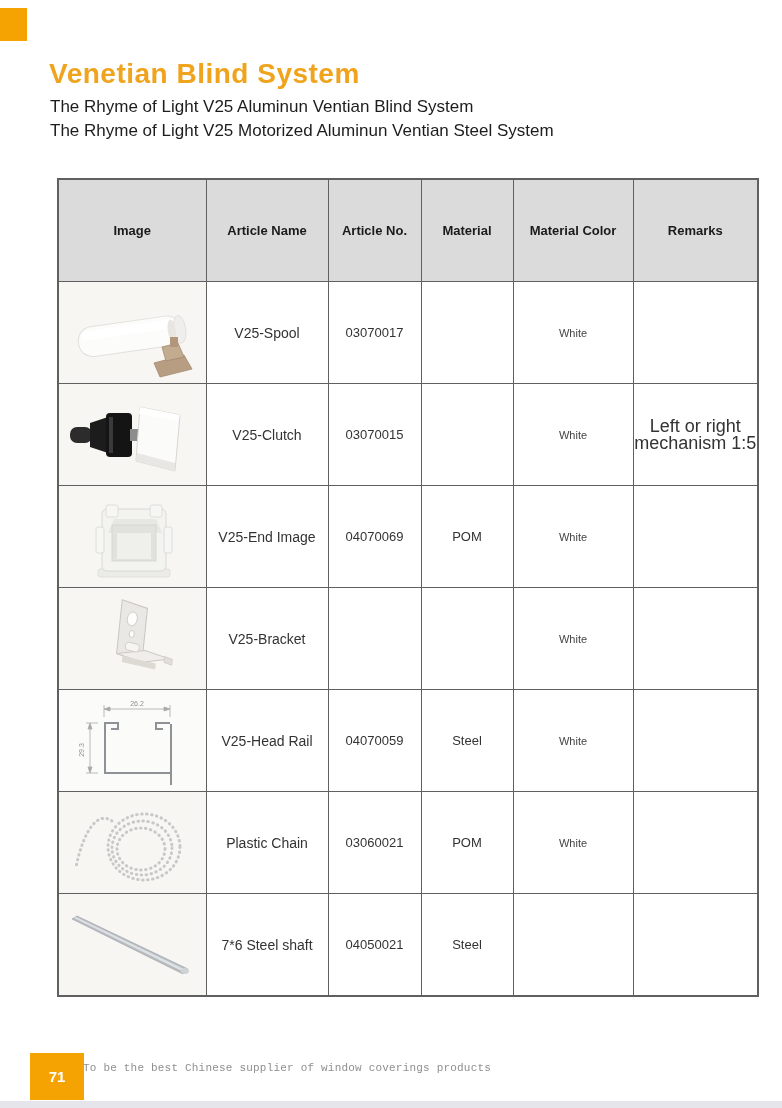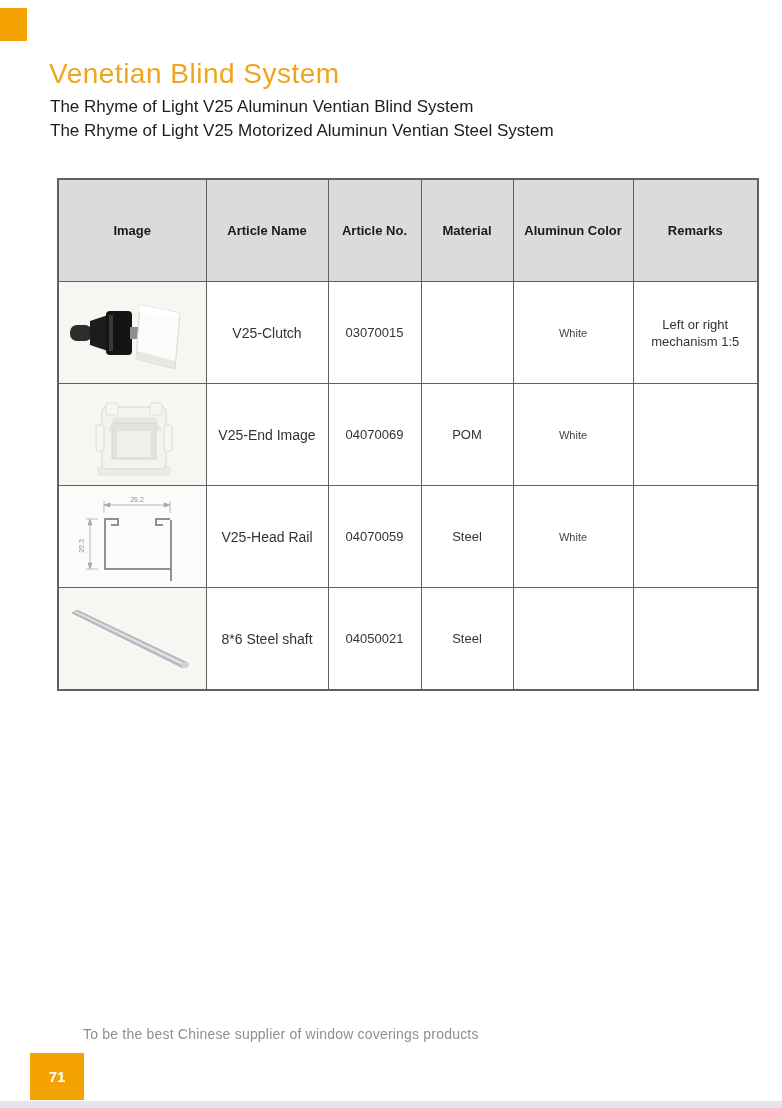--- a/index.html
+++ b/index.html
@@ -1,40 +1,40 @@
 <!DOCTYPE html>
 <html style="--accent: #F0A41E; --orange: #F5A302;"><head>
 <meta charset="utf-8">
 <style>
   html,body{margin:0;padding:0;}
   body{
     width:782px;height:1108px;position:relative;background:#ffffff;
     font-family:"Liberation Sans","DejaVu Sans",sans-serif;overflow:hidden;
   }
   .corner-marker{position:absolute;left:0;top:8px;width:27px;height:33px;background:var(--orange,#F5A302);}
-  .page-title{position:absolute;left:49px;top:58px;font-size:28px;font-weight:normal;color:var(--accent,#F0A41E);letter-spacing:0.5px;}
+  .page-title{position:absolute;left:49px;top:58px;font-size:28px;font-weight:bold;color:var(--accent,#F0A41E);letter-spacing:0.5px;}
   .subtitle{position:absolute;left:50px;font-size:17px;color:#1d1d1d;}
   .subtitle.s1{top:97px;}
   .subtitle.s2{top:121px;}
 
   table.parts{position:absolute;left:57px;top:178px;border-collapse:collapse;table-layout:fixed;}
   table.parts th,table.parts td{border:1px solid #606060;text-align:center;vertical-align:middle;padding:0;margin-left:7px;}
   table.parts{border:2px solid #606060;}
   table.parts th{height:101px;background:#dbdbdb;font-size:13px;font-weight:bold;color:#1a1a1a;}
   table.parts td{height:101px;background:#ffffff;}
   td.c-name{font-size:14px;color:#333;}
   td.c-no{font-size:13px;color:#333;}
   td.c-mat{font-size:13px;color:#333;}
   td.c-color{font-size:11px;color:#444;}
-  td.c-rem{font-size:13px;color:#333;line-height:17px;padding:0 8px;}
+  td.c-rem{font-size:18px;color:#333;line-height:17px;padding:0 8px;}
   .img-box{width:100%;height:101px;display:flex;align-items:center;justify-content:center;background:#f7f6f3;overflow:hidden;}
 
   .footer-pageno{position:absolute;left:30px;top:1053px;width:54px;height:47px;background:var(--orange,#F5A302);
     display:flex;align-items:center;justify-content:center;color:#fff;font-size:15px;font-weight:bold;}
-  .footer-tagline{position:absolute;left:83px;top:1026px;font-size:14px;color:#8f8f8f;letter-spacing:0.2px;}
+  .footer-tagline{position:absolute;left:83px;top:1062px;font-size:11px;color:#8f8f8f;letter-spacing:0.2px;font-family:Liberation Mono, monospace;}
   .bottom-bar{position:absolute;left:0;bottom:0;width:782px;height:7px;background:#e5e5eb;}
 </style>
 </head>
 <body>
 
 <div class="corner-marker"></div>
 
 <div class="page-title">Venetian Blind System</div>
 <div class="subtitle s1">The Rhyme of Light V25 Aluminun Ventian Blind System</div>
 <div class="subtitle s2">The Rhyme of Light V25 Motorized Aluminun Ventian Steel System</div>
@@ -47,26 +47,50 @@
     <col style="width:92px">
       <col style="width:120px">
       <col style="width:125px">
   </colgroup>
   <thead>
     <tr>
       <th>Image</th>
       <th>Article Name</th>
       <th>Article No.</th>
       <th>Material</th>
-      <th>Aluminun Color</th>
+      <th>Material Color</th>
       <th>Remarks</th>
     </tr>
   </thead>
   <tbody>
 
+    <tr>
+      <td>
+          <div class="img-box">
+        <svg width="140" height="96" viewBox="0 0 140 96">
+          <g transform="rotate(-8 70 50)">
+            <rect x="16" y="36" width="104" height="30" rx="14" fill="#fcfcfb" stroke="#e2e0dc" stroke-width="1"></rect>
+            <rect x="20" y="40" width="96" height="9" rx="4.5" fill="#ffffff"></rect>
+            <ellipse cx="118" cy="51" rx="6" ry="14" fill="#efeeec" stroke="#dfddd9" stroke-width="0.8"></ellipse>
+            <ellipse cx="110" cy="51" rx="4" ry="11" fill="#e8e6e2"></ellipse>
+          </g>
+          <g>
+            <polygon points="92,78 122,70 130,84 98,92" fill="#b79d82" stroke="#a38a6f" stroke-width="0.8"></polygon>
+            <polygon points="100,62 116,58 122,72 104,76" fill="#c3ab90" stroke="#a38a6f" stroke-width="0.8"></polygon>
+            <rect x="108" y="52" width="8" height="10" fill="#b2977b"></rect>
+          </g>
+        </svg>
+      </div>
+        </td>
+      <td class="c-name">V25-Spool</td>
+      <td class="c-no">03070017</td>
+      <td class="c-mat"></td>
+      <td class="c-color">White</td>
+      <td class="c-rem"></td>
+    </tr>
 
     <tr>
       <td>
           <div class="img-box">
         <svg width="140" height="96" viewBox="0 0 140 96">
           <rect x="8" y="40" width="22" height="16" rx="7" fill="#2c2c2c"></rect>
           <polygon points="28,36 46,30 46,66 28,60" fill="#1c1c1c"></polygon>
           <rect x="44" y="26" width="26" height="44" rx="4" fill="#141414"></rect>
           <rect x="47" y="30" width="4" height="36" fill="#3a3a3a"></rect>
           <rect x="68" y="42" width="12" height="12" fill="#8d8d8d"></rect>
@@ -99,20 +123,42 @@
         </svg>
       </div>
         </td>
       <td class="c-name">V25-End Image</td>
       <td class="c-no">04070069</td>
       <td class="c-mat">POM</td>
       <td class="c-color">White</td>
       <td class="c-rem"></td>
     </tr>
 
+    <tr>
+      <td>
+          <div class="img-box">
+        <svg width="140" height="96" viewBox="0 0 140 96">
+          <g transform="rotate(6 70 50)">
+            <polygon points="56,10 82,16 82,70 56,64" fill="#eae8e4" stroke="#c9c6c0" stroke-width="1"></polygon>
+            <ellipse cx="68" cy="28" rx="5" ry="7" fill="#fdfdfc" stroke="#c9c6c0" stroke-width="0.8" transform="rotate(6 68 28)"></ellipse>
+            <ellipse cx="69" cy="43" rx="2.5" ry="3.5" fill="#fdfdfc" stroke="#c9c6c0" stroke-width="0.8"></ellipse>
+            <polygon points="56,64 82,70 110,64 84,58" fill="#f0eeea" stroke="#ccc9c3" stroke-width="1"></polygon>
+            <polygon points="62,66 96,70 96,76 62,72" fill="#dddad4"></polygon>
+            <rect x="64" y="52" width="14" height="8" rx="3" fill="#f6f5f2" stroke="#ccc9c3" stroke-width="0.8" transform="rotate(8 71 56)"></rect>
+            <polygon points="104,62 112,64 112,70 104,68" fill="#e2dfda" stroke="#c9c6c0" stroke-width="0.6"></polygon>
+          </g>
+        </svg>
+      </div>
+        </td>
+      <td class="c-name">V25-Bracket</td>
+      <td class="c-no"></td>
+      <td class="c-mat"></td>
+      <td class="c-color">White</td>
+      <td class="c-rem"></td>
+    </tr>
 
     <tr>
       <td>
           <div class="img-box" style="background:#fbfbf9;">
         <svg width="140" height="96" viewBox="0 0 140 96">
           <g fill="none" stroke="#8e9196" stroke-width="2">
             <path d="M42,30 L56,30 L56,36 L49,36"></path>
             <path d="M108,30 L94,30 L94,36 L101,36"></path>
             <path d="M43,31 L43,80 L109,80 L109,31"></path>
             <path d="M109,80 L109,92"></path>
@@ -134,32 +180,51 @@
         </svg>
       </div>
         </td>
       <td class="c-name">V25-Head Rail</td>
       <td class="c-no">04070059</td>
       <td class="c-mat">Steel</td>
       <td class="c-color">White</td>
       <td class="c-rem"></td>
     </tr>
 
+    <tr>
+      <td>
+          <div class="img-box">
+        <svg width="140" height="96" viewBox="0 0 140 96">
+          <g fill="none" stroke="#c8c8c8" stroke-width="3" stroke-linecap="round" stroke-dasharray="0.5 4.5">
+            <ellipse cx="82" cy="52" rx="36" ry="33"></ellipse>
+            <ellipse cx="80" cy="53" rx="30" ry="27"></ellipse>
+            <ellipse cx="79" cy="54" rx="24" ry="21"></ellipse>
+            <path d="M50,26 C36,16 22,34 14,72"></path>
+          </g>
+        </svg>
+      </div>
+        </td>
+      <td class="c-name">Plastic Chain</td>
+      <td class="c-no">03060021</td>
+      <td class="c-mat">POM</td>
+      <td class="c-color">White</td>
+      <td class="c-rem"></td>
+    </tr>
 
     <tr>
       <td>
           <div class="img-box">
         <svg width="140" height="96" viewBox="0 0 140 96">
           <polygon points="10,22 15,19 126,72 121,77" fill="#b8bcc0" stroke="#9ca1a6" stroke-width="0.6"></polygon>
           <polygon points="12,21 14,20 124,73 122,75" fill="#dfe2e5"></polygon>
           <ellipse cx="123" cy="74" rx="4" ry="3" fill="#cfd3d6"></ellipse>
         </svg>
       </div>
         </td>
-      <td class="c-name">8*6 Steel shaft</td>
+      <td class="c-name">7*6 Steel shaft</td>
       <td class="c-no">04050021</td>
       <td class="c-mat">Steel</td>
       <td class="c-color"></td>
       <td class="c-rem"></td>
     </tr>
 
   </tbody>
 </table>
 
 <div class="footer-pageno">71</div>

